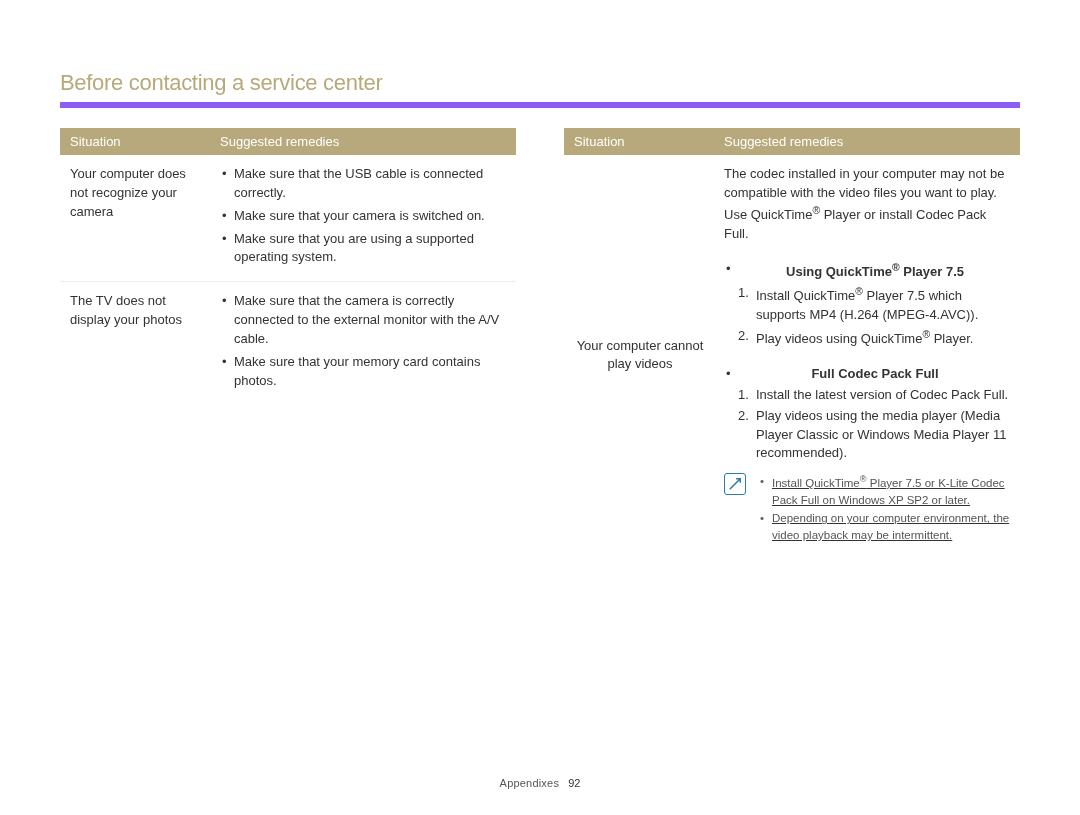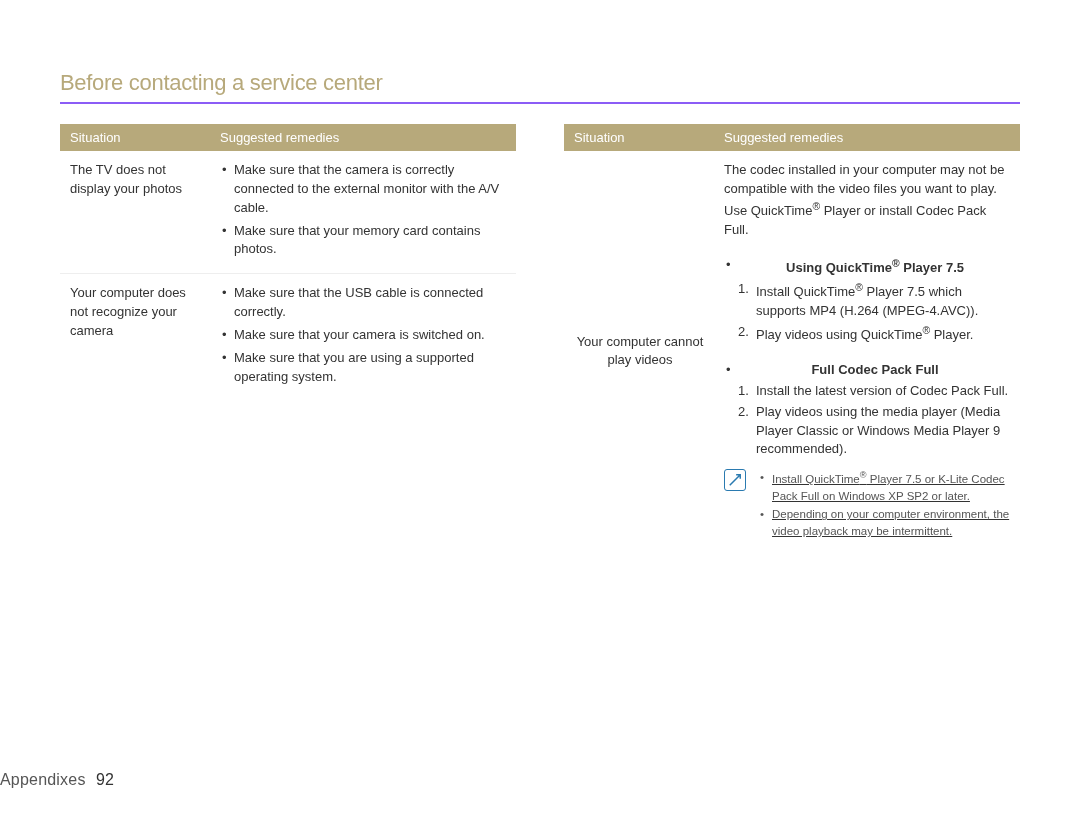--- a/index.html
+++ b/index.html
@@ -8,21 +8,21 @@
     font-family:Arial,Helvetica,sans-serif;
     color:#333;
     background:#fff;
     position:relative;
   }
   .page { padding:70px 60px 0 60px; }
   .title {
     font-size:22px;
     font-weight:300;
     color:#b7a97b;
-    border-bottom:2px solid #8b5cf6;
+    border-bottom:6px solid #8b5cf6;
     padding-bottom:6px;
     margin-bottom:20px;
     letter-spacing:-0.3px;
   }
   .columns { display:flex; gap:48px; }
   .col { flex:1; }
   table { width:100%; border-collapse:collapse; table-layout:fixed; }
   col.c1 { width:150px; }
   th {
     background:#b7a97b;
@@ -57,21 +57,21 @@
   .noteicon {
     width:22px; height:22px;
     border:1.5px solid #2a7ab0;
     border-radius:3px;
     display:flex; align-items:center; justify-content:center;
     flex-shrink:0;
   }
   .noteicon svg { width:14px; height:14px; }
   .footer {
     position:absolute; bottom:26px; left:0; width:100%;
-    text-align:left; font-size:16px; color:#555;
+    text-align:center; font-size:11px; color:#555;
   }
   .footer .sect { letter-spacing:0.2px; }
   .footer .num { margin-left:6px; color:#333; }
 </style>
 </head>
 <body>
 
 <div class="page">
   <h1 class="title">Before contacting a service center</h1>
 
@@ -84,35 +84,35 @@
             <col>
           </colgroup>
         <thead>
           <tr>
             <th>Situation</th>
             <th>Suggested remedies</th>
           </tr>
         </thead>
         <tbody id="left-tbody">
             <tr>
-              <td class="situation">The TV does not display your photos</td>
-              <td>
-                <ul class="bullets">
-                  <li>Make sure that the camera is correctly connected to the external monitor with the A/V cable.</li>
-                  <li>Make sure that your memory card contains photos.</li>
-                </ul>
-              </td>
-            </tr>
-            <tr>
               <td class="situation">Your computer does not recognize your camera</td>
               <td>
                 <ul class="bullets">
                   <li>Make sure that the USB cable is connected correctly.</li>
                   <li>Make sure that your camera is switched on.</li>
                   <li>Make sure that you are using a supported operating system.</li>
+                </ul>
+              </td>
+            </tr>
+            <tr>
+              <td class="situation">The TV does not display your photos</td>
+              <td>
+                <ul class="bullets">
+                  <li>Make sure that the camera is correctly connected to the external monitor with the A/V cable.</li>
+                  <li>Make sure that your memory card contains photos.</li>
                 </ul>
               </td>
             </tr>
           </tbody>
       </table>
     </div>
 
     <div class="col">
       <table>
         <colgroup>
@@ -137,21 +137,21 @@
                       <li>Install QuickTime<span class="reg">®</span> Player 7.5 which supports MP4 (H.264 (MPEG-4.AVC)).</li>
                       <li>Play videos using QuickTime<span class="reg">®</span> Player.</li>
                     </ol>
                   </li>
                 </ul>
                 <ul class="bullets">
                   <li>
                     <div class="section-head">Full Codec Pack Full</div>
                     <ol class="num">
                       <li>Install the latest version of Codec Pack Full.</li>
-                      <li>Play videos using the media player (Media Player Classic or Windows Media Player 9 recommended).</li>
+                      <li>Play videos using the media player (Media Player Classic or Windows Media Player 11 recommended).</li>
                     </ol>
                   </li>
                 </ul>
                 <div class="notebox">
                   <div class="noteicon">
                     <svg viewBox="0 0 24 24" fill="none" stroke="#2a7ab0" stroke-width="2.5">
                       <path d="M3 21 L21 3 M14 3 H21 V10"></path>
                     </svg>
                   </div>
                   <ul class="sub">

